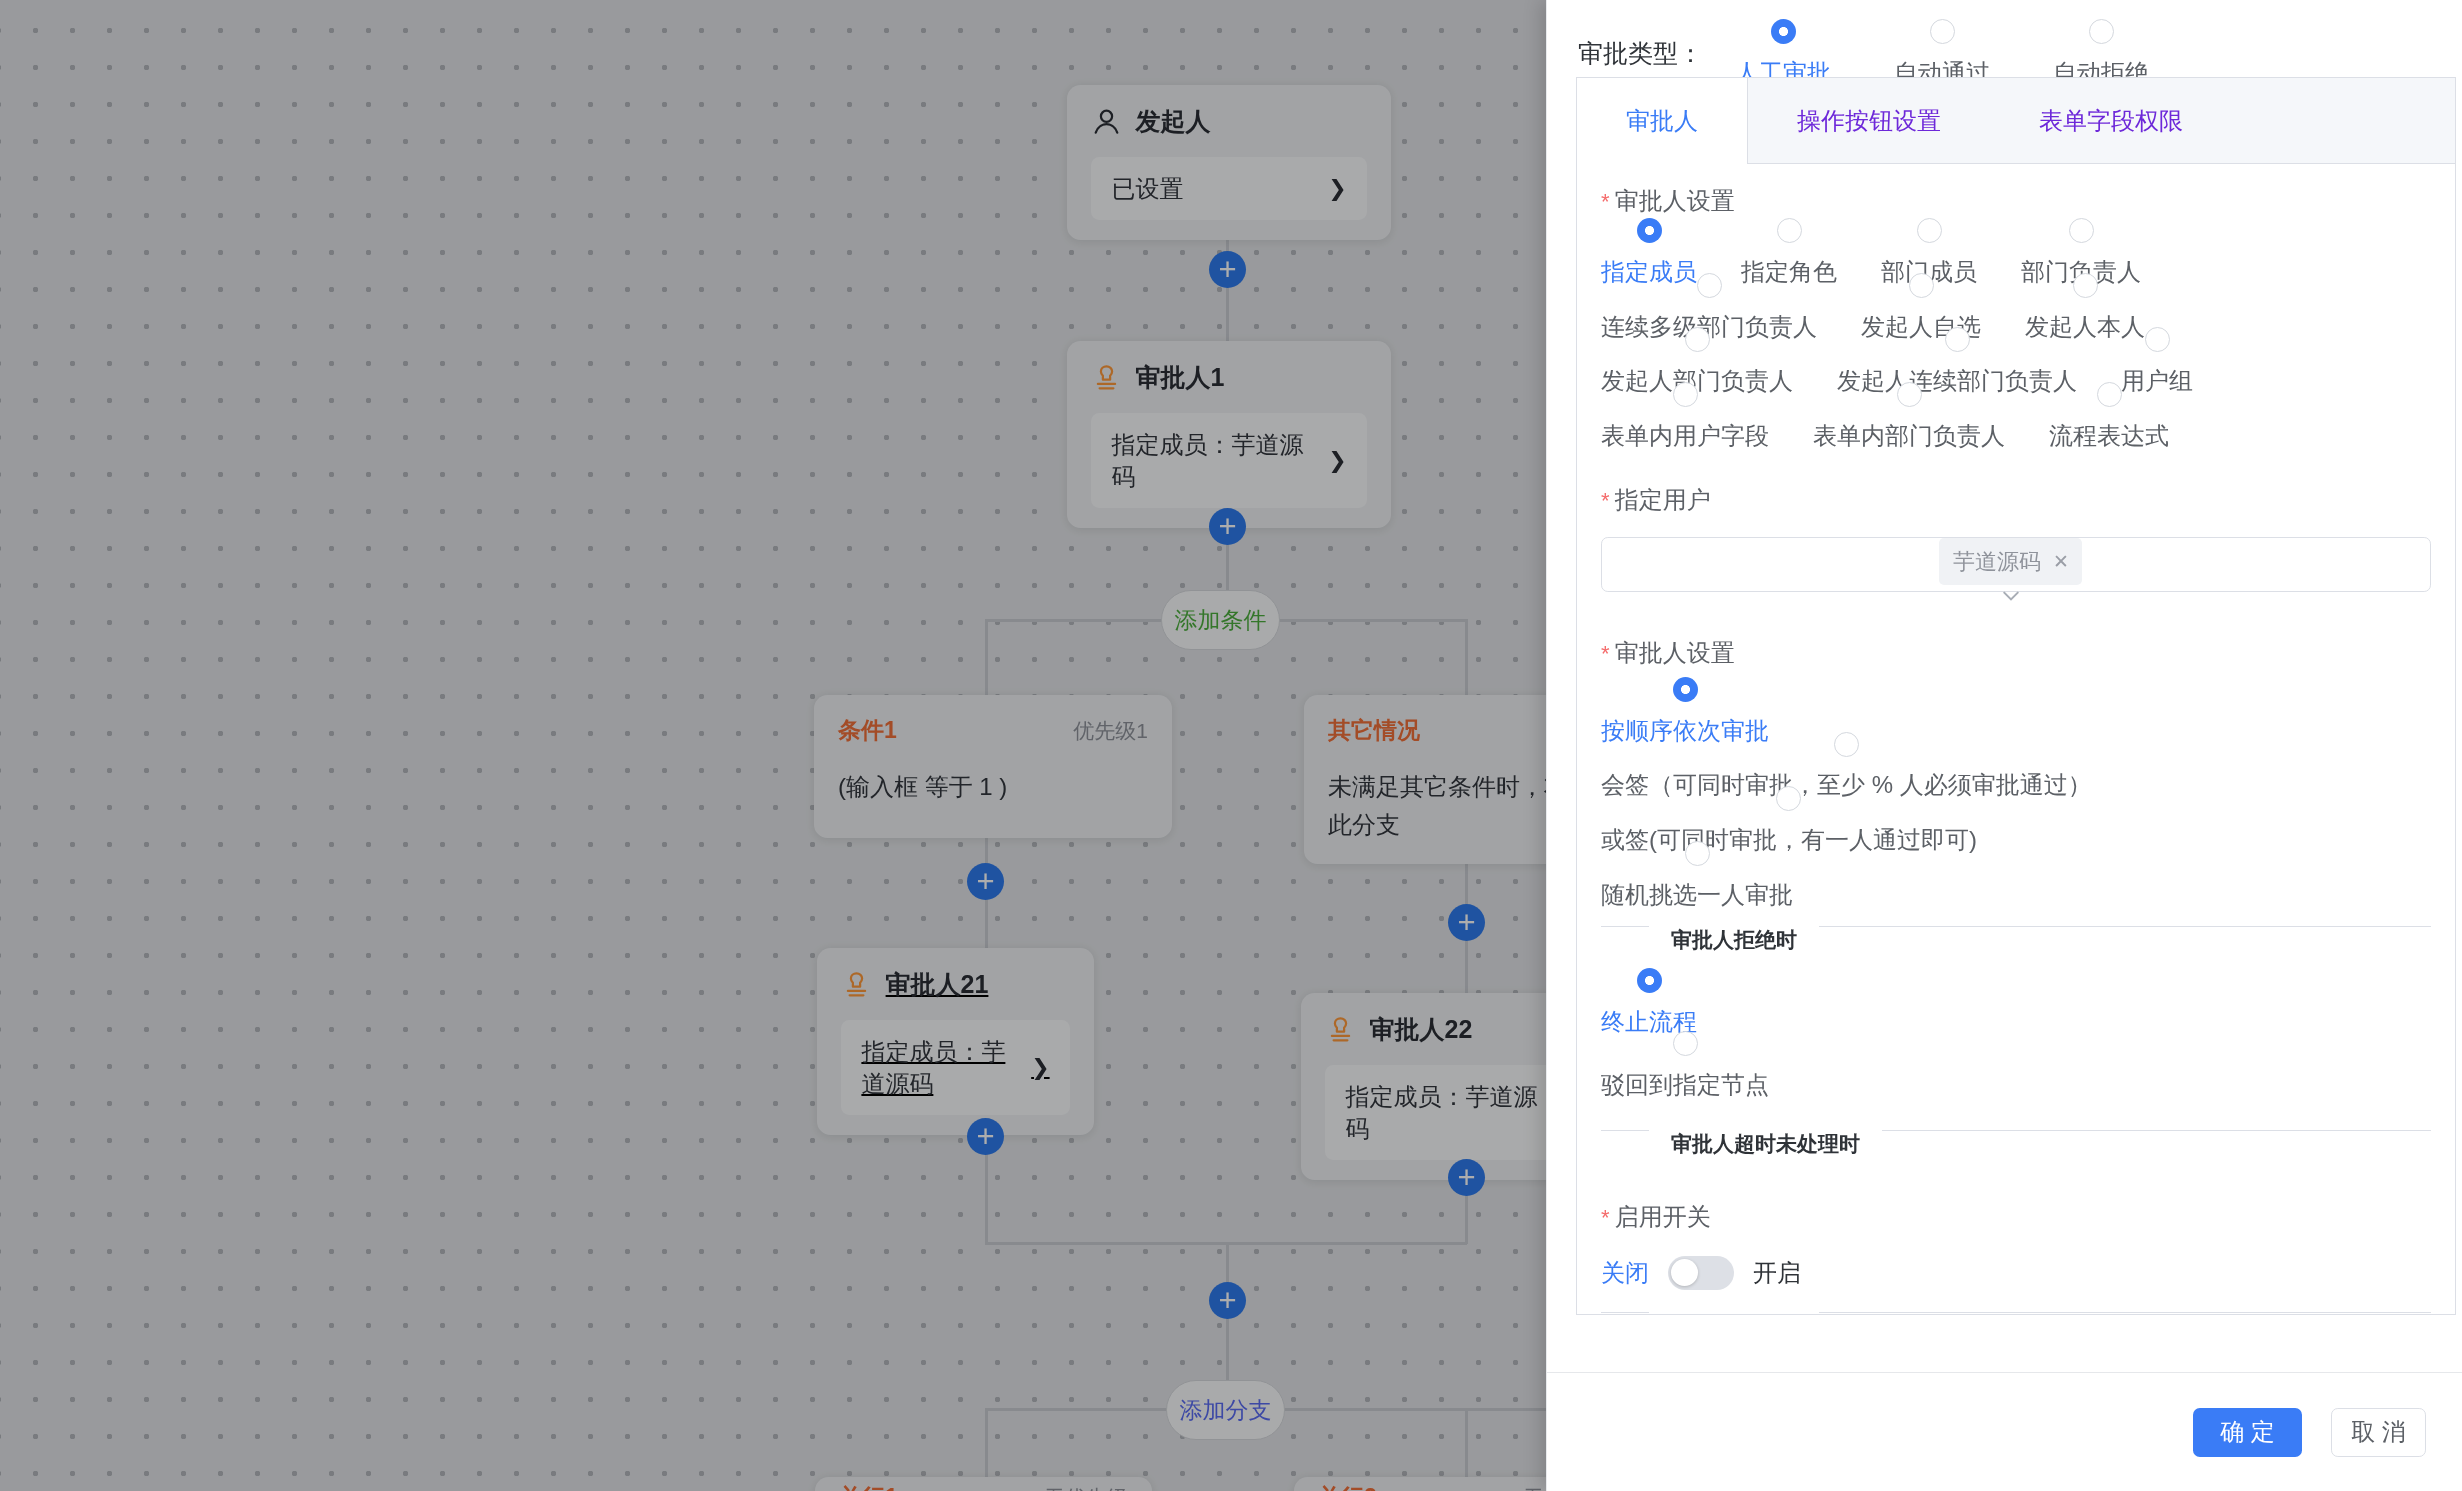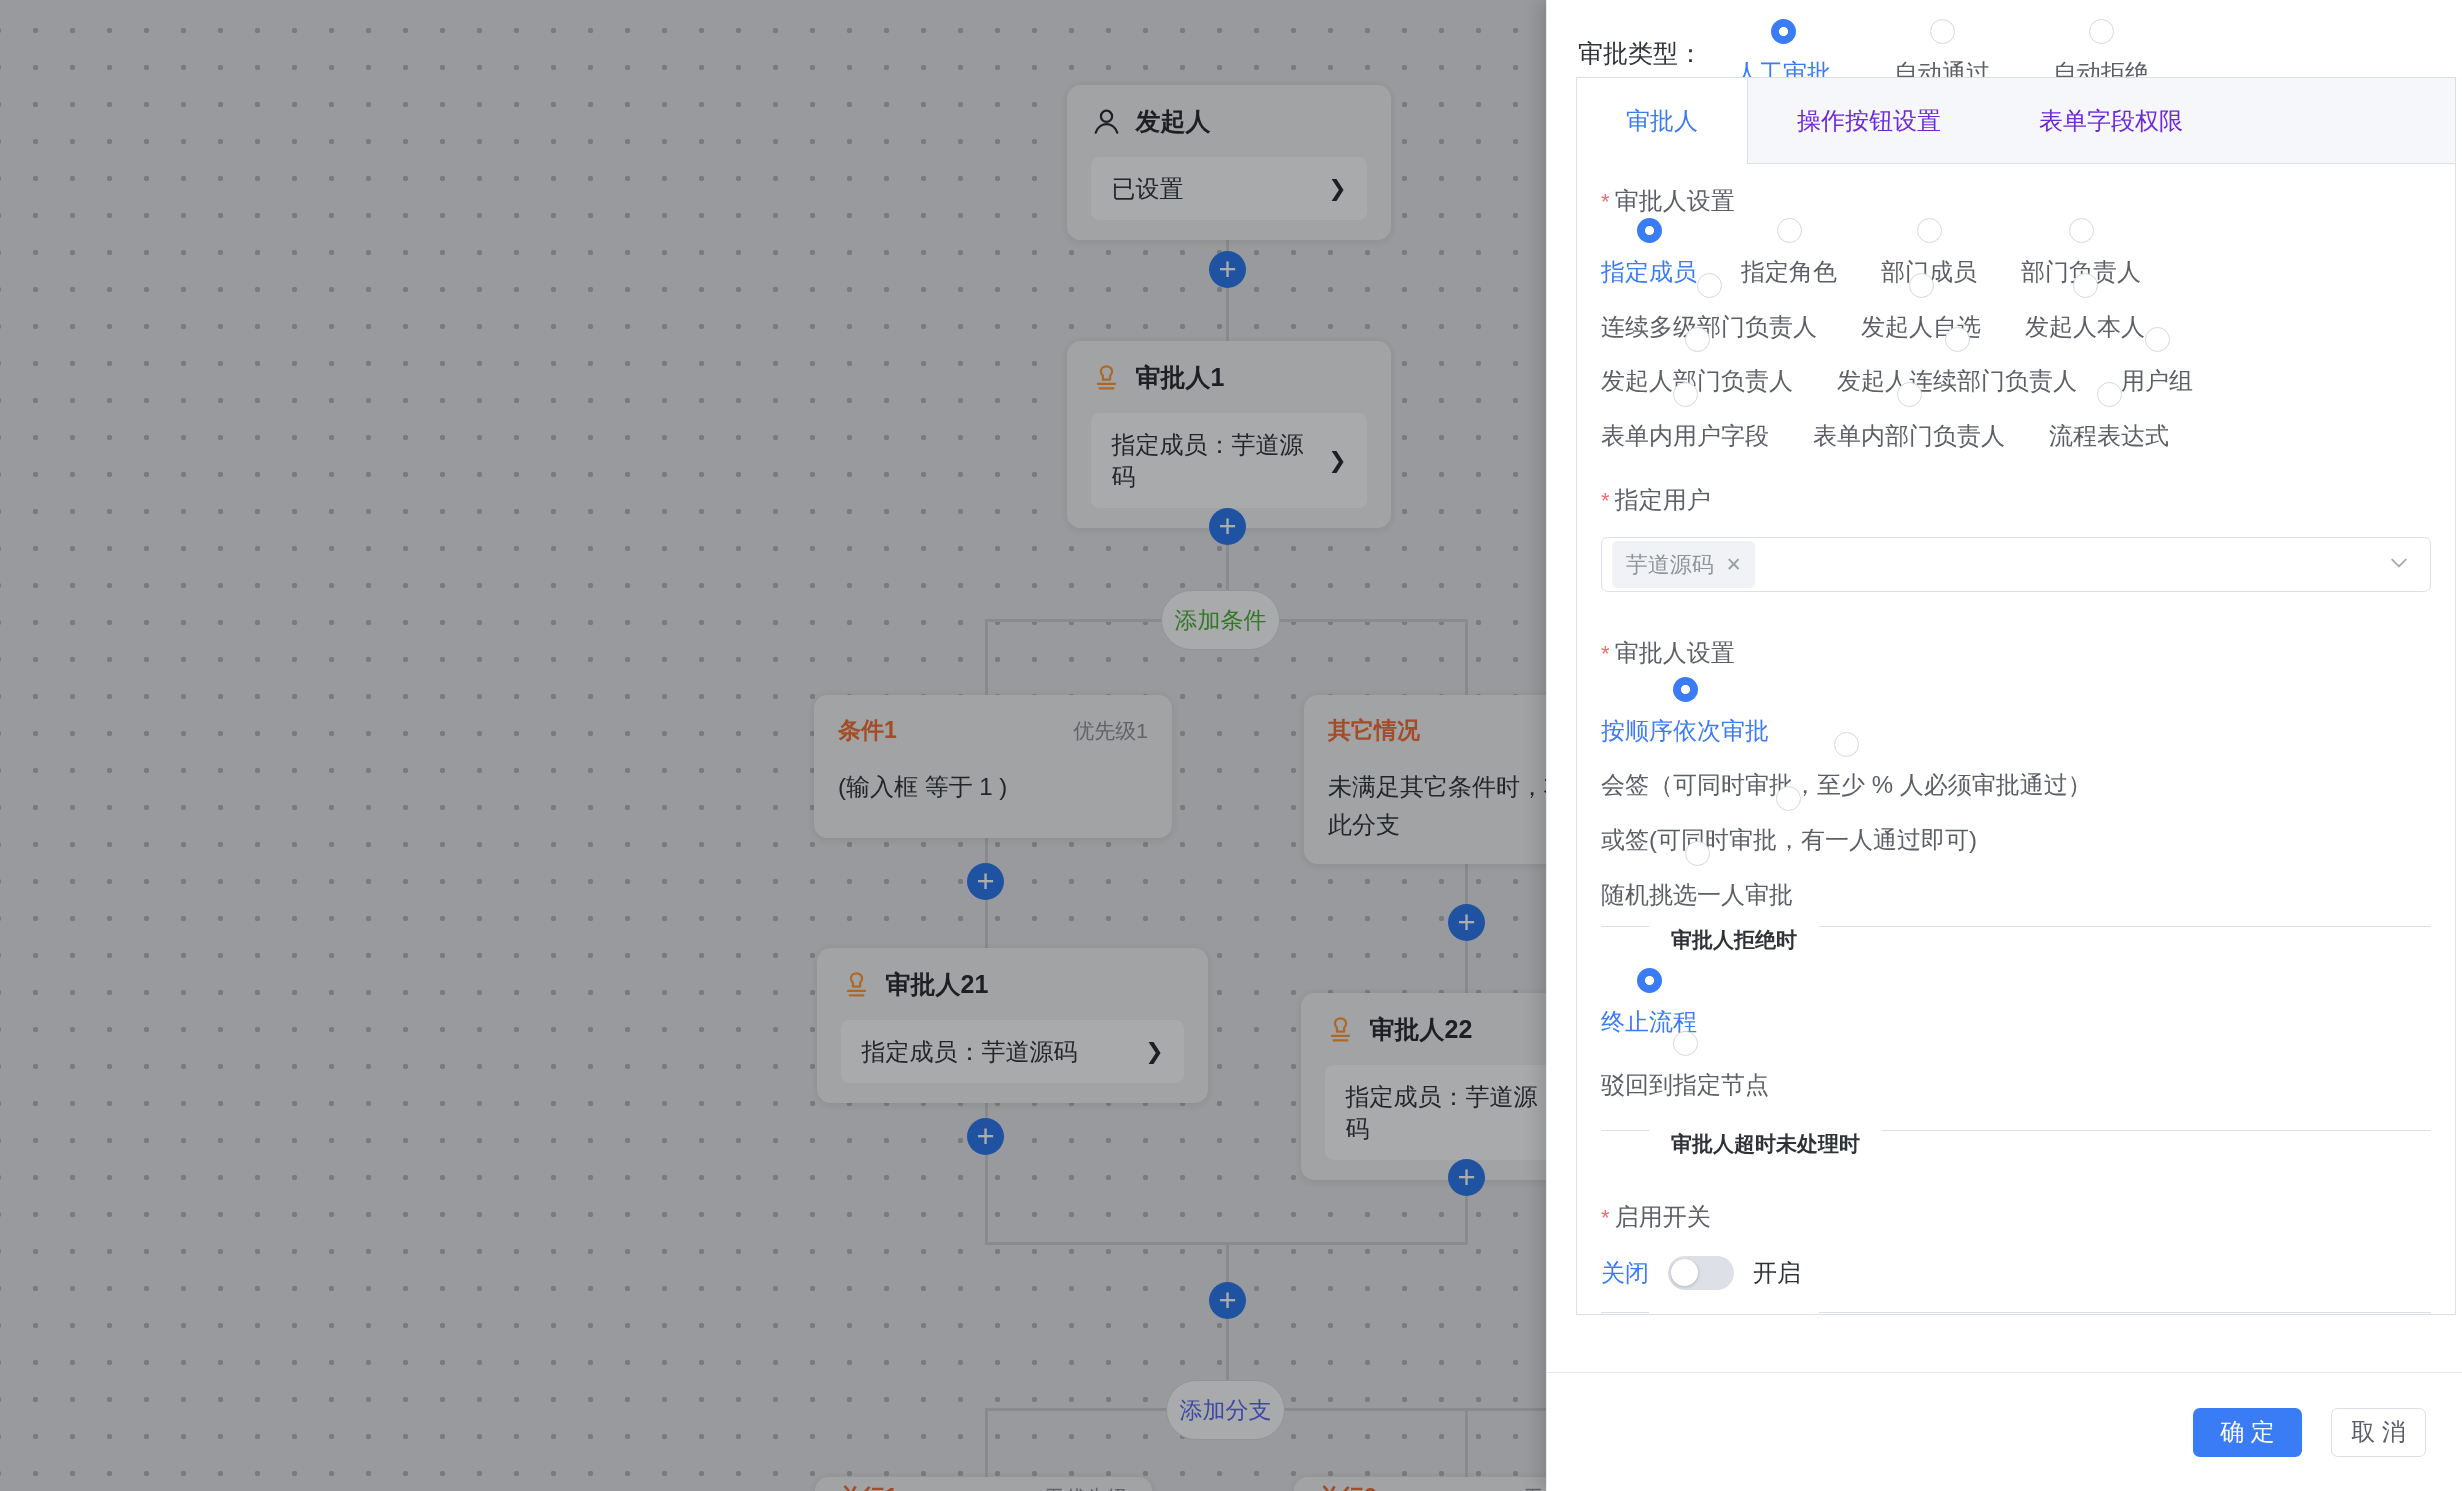--- a/index.html
+++ b/index.html
@@ -52,21 +52,21 @@
   .tab.active{background:#fff;color:#3a7cf6;border-right:0.9px solid #dcdfe6;height:86px;}
   .pane{padding:20.4px 24px 0 24px;height:calc(100% - 107px);overflow:hidden;position:relative;}
 
   .form-label{font-size:24px;color:#5c6066;height:34px;line-height:34px;}
   .form-label .req{color:#f56c6c;margin-right:5.1px;font-size:22px;}
   .radio-row{display:flex;column-gap:44px;margin-top:29px;height:25.6px;align-items:center;}
   .radio-row.first{margin-top:22px;}
   .opt-row{margin-top:29px;height:25.6px;display:flex;align-items:center;}
 
   .select-box{margin-top:20.4px;height:55px;border:0.9px solid #dcdfe6;border-radius:6.8px;display:flex;
-    align-items:center;padding:0 20.4px 0 10.2px;justify-content:space-between;box-sizing:border-box;background:#fff;}
+    align-items:center;padding:0 20.4px 0 10.2px;justify-content:space-between;box-sizing:border-box;background:#fff;flex-direction:column;}
   .tag{background:#f0f2f5;border-radius:5.1px;padding:8.5px 13.6px;font-size:22px;color:#8f939b;display:flex;align-items:center;gap:12px;}
   .tag-x{font-size:19px;color:#9a9ea6;cursor:pointer;}
   .sel-arrow{color:#a8adb5;}
 
   .divider{display:flex;align-items:flex-start;gap:22px;font-size:21px;font-weight:bold;color:#2f3338;height:29px;}
   .divider::before{content:"";width:48px;height:1.7px;background:#dcdfe6;}
   .divider::after{content:"";flex:1;height:1.7px;background:#dcdfe6;}
   .mt44{margin-top:37px;} .mt42{margin-top:36px;} .mt60{margin-top:51px;}
   .mt62{margin-top:53px;} .mt52{margin-top:44px;} .mt48{margin-top:41px;} .mt24{margin-top:20.4px;}
 
@@ -158,21 +158,21 @@
     </div>
 
     <div class="flow-node" style="left:1304px;top:695px;width:358px;height:169px;">
       <div class="cond-head">
         <span class="cond-title">其它情况</span>
         <span class="cond-priority">优先级2</span>
       </div>
       <div class="cond-body">未满足其它条件时，将进入此分支</div>
     </div>
 
-    <div class="flow-node" style="left:817px;top:948px;width:391px;">
+    <div class="flow-node" style="left:817px;top:948px;width:277px;text-decoration:underline;">
       <div class="node-title">
         <span>
           <svg class="icon-svg" width="31" height="31" viewBox="0 0 36 36" fill="none" stroke="#ff9a3c" stroke-width="2.6" stroke-linecap="round" stroke-linejoin="round">
             <path d="M18 5c-3.8 0-6.5 2.7-6.5 6 0 2.2 1.2 3.8 2.3 5v4.5h8.4V16c1.1-1.2 2.3-2.8 2.3-5 0-3.3-2.7-6-6.5-6z"></path>
             <path d="M8 25.5h20"></path>
               <path d="M10 30.5h16"></path>
           </svg>
         </span>
         <span>审批人21</span>
       </div>

